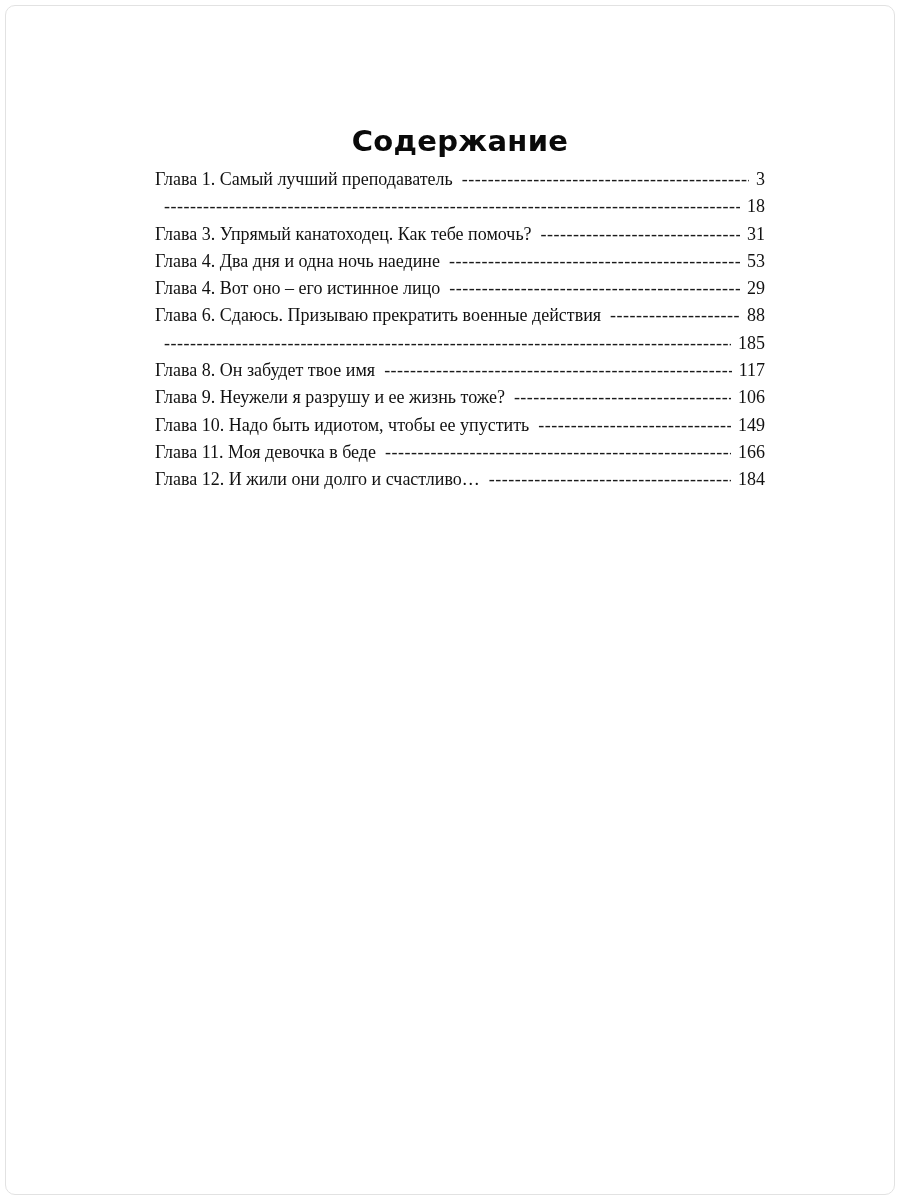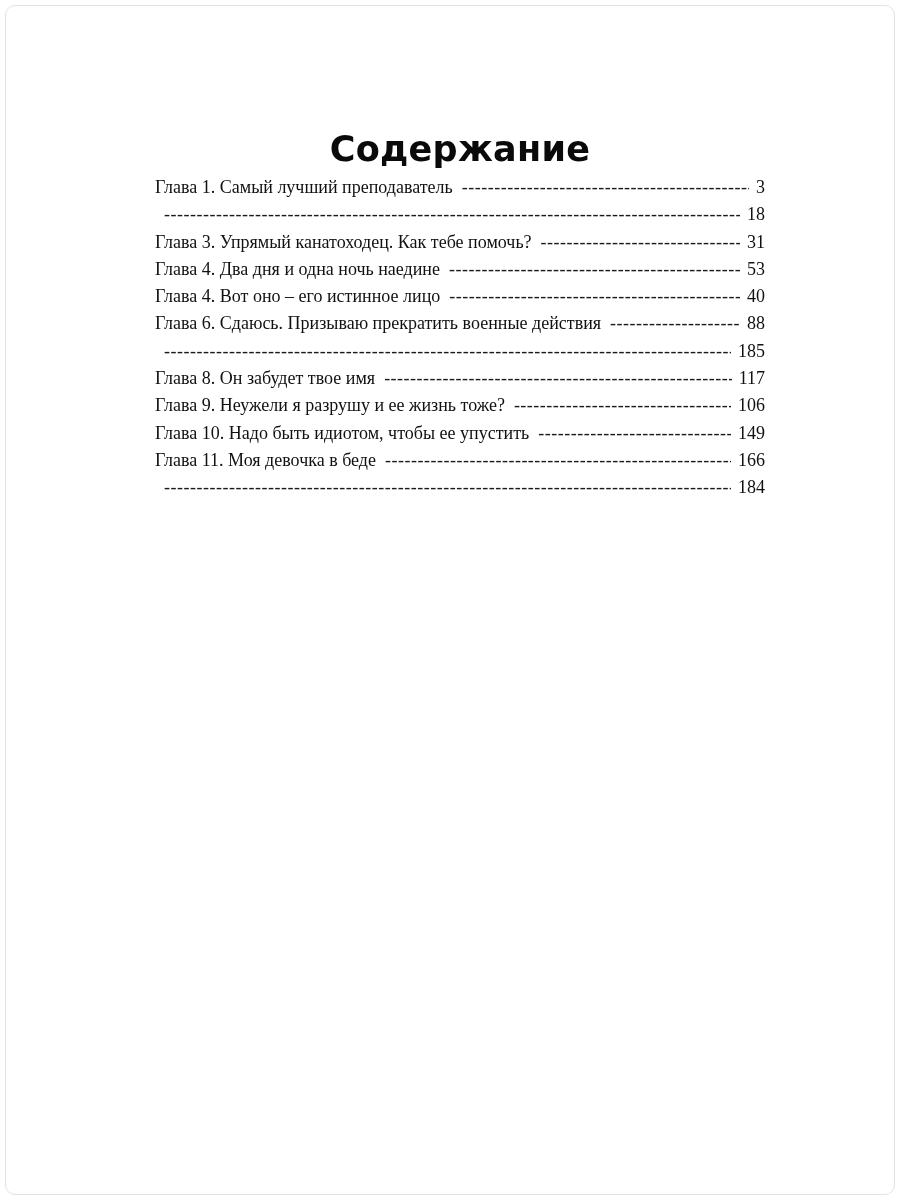--- a/index.html
+++ b/index.html
@@ -23,24 +23,24 @@
   }
   .content {
     position: absolute;
     left: 155px;
     top: 116px;
     width: 610px;
   }
   .toc-title-heading {
     font-family: "DejaVu Sans", sans-serif;
     font-weight: bold;
-    font-size: 35px;
+    font-size: 29px;
     line-height: 34px;
     text-align: center;
-    margin: 16px 0 8px 0;
+    margin: 8px 0 8px 0;
     letter-spacing: 0.3px;
     color: #0a0a0a;
   }
   .toc-list {
     width: 100%;
   }
   .toc-row {
     display: flex;
     align-items: baseline;
     font-size: 18px;
@@ -86,21 +86,21 @@
         <span class="toc-page-number">31</span>
       </div>
       <div class="toc-row">
         <span class="toc-entry-title">Глава 4. Два дня и одна ночь наедине</span>
         <span class="toc-leader">--------------------------------------------------------------------------------------------------------------------------------------------</span>
         <span class="toc-page-number">53</span>
       </div>
       <div class="toc-row">
         <span class="toc-entry-title">Глава 4. Вот оно – его истинное лицо</span>
         <span class="toc-leader">--------------------------------------------------------------------------------------------------------------------------------------------</span>
-        <span class="toc-page-number">40</span>
+        <span class="toc-page-number">29</span>
       </div>
       <div class="toc-row">
         <span class="toc-entry-title">Глава 6. Сдаюсь. Призываю прекратить военные действия</span>
         <span class="toc-leader">--------------------------------------------------------------------------------------------------------------------------------------------</span>
         <span class="toc-page-number">88</span>
       </div>
       <div class="toc-row">
         <span class="toc-leader">--------------------------------------------------------------------------------------------------------------------------------------------</span>
         <span class="toc-page-number">185</span>
       </div>
@@ -118,17 +118,18 @@
         <span class="toc-entry-title">Глава 10. Надо быть идиотом, чтобы ее упустить</span>
         <span class="toc-leader">--------------------------------------------------------------------------------------------------------------------------------------------</span>
         <span class="toc-page-number">149</span>
       </div>
       <div class="toc-row">
         <span class="toc-entry-title">Глава 11. Моя девочка в беде</span>
         <span class="toc-leader">--------------------------------------------------------------------------------------------------------------------------------------------</span>
         <span class="toc-page-number">166</span>
       </div>
       <div class="toc-row">
+        <span class="toc-entry-title">Глава 12. И жили они долго и счастливо…</span>
         <span class="toc-leader">--------------------------------------------------------------------------------------------------------------------------------------------</span>
         <span class="toc-page-number">184</span>
       </div>
     </div>
 </div>
 
 </body></html>

